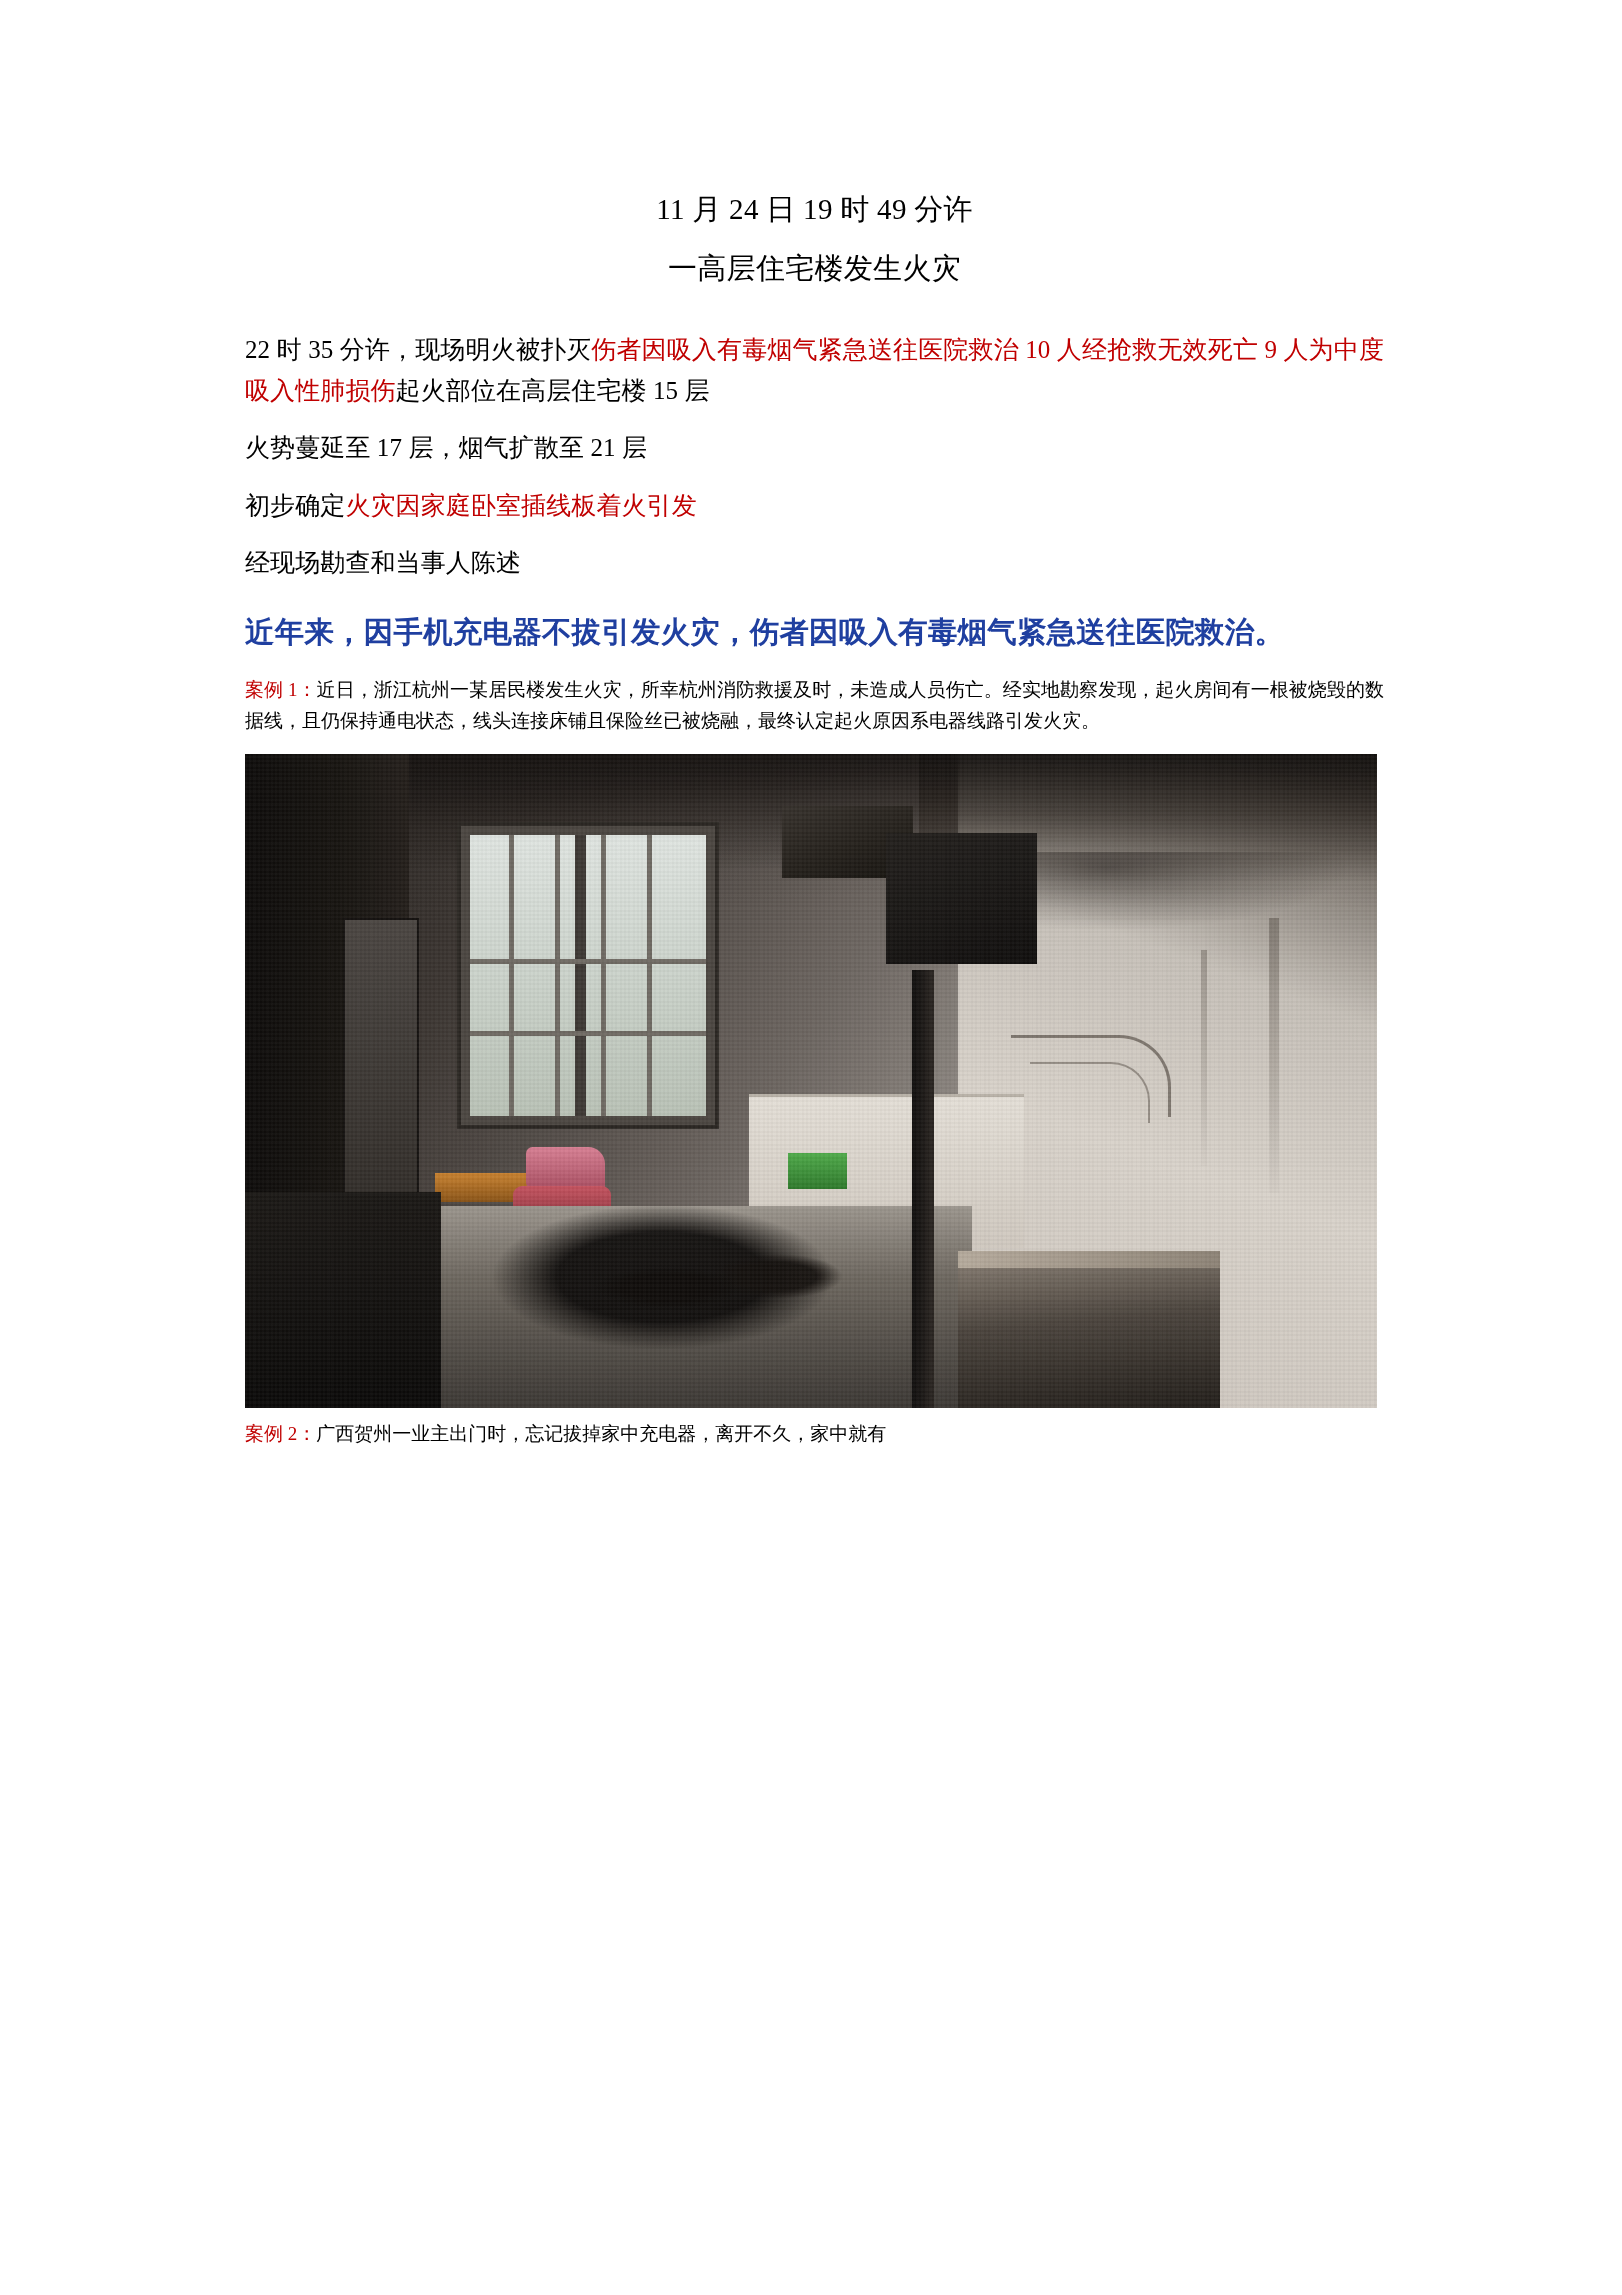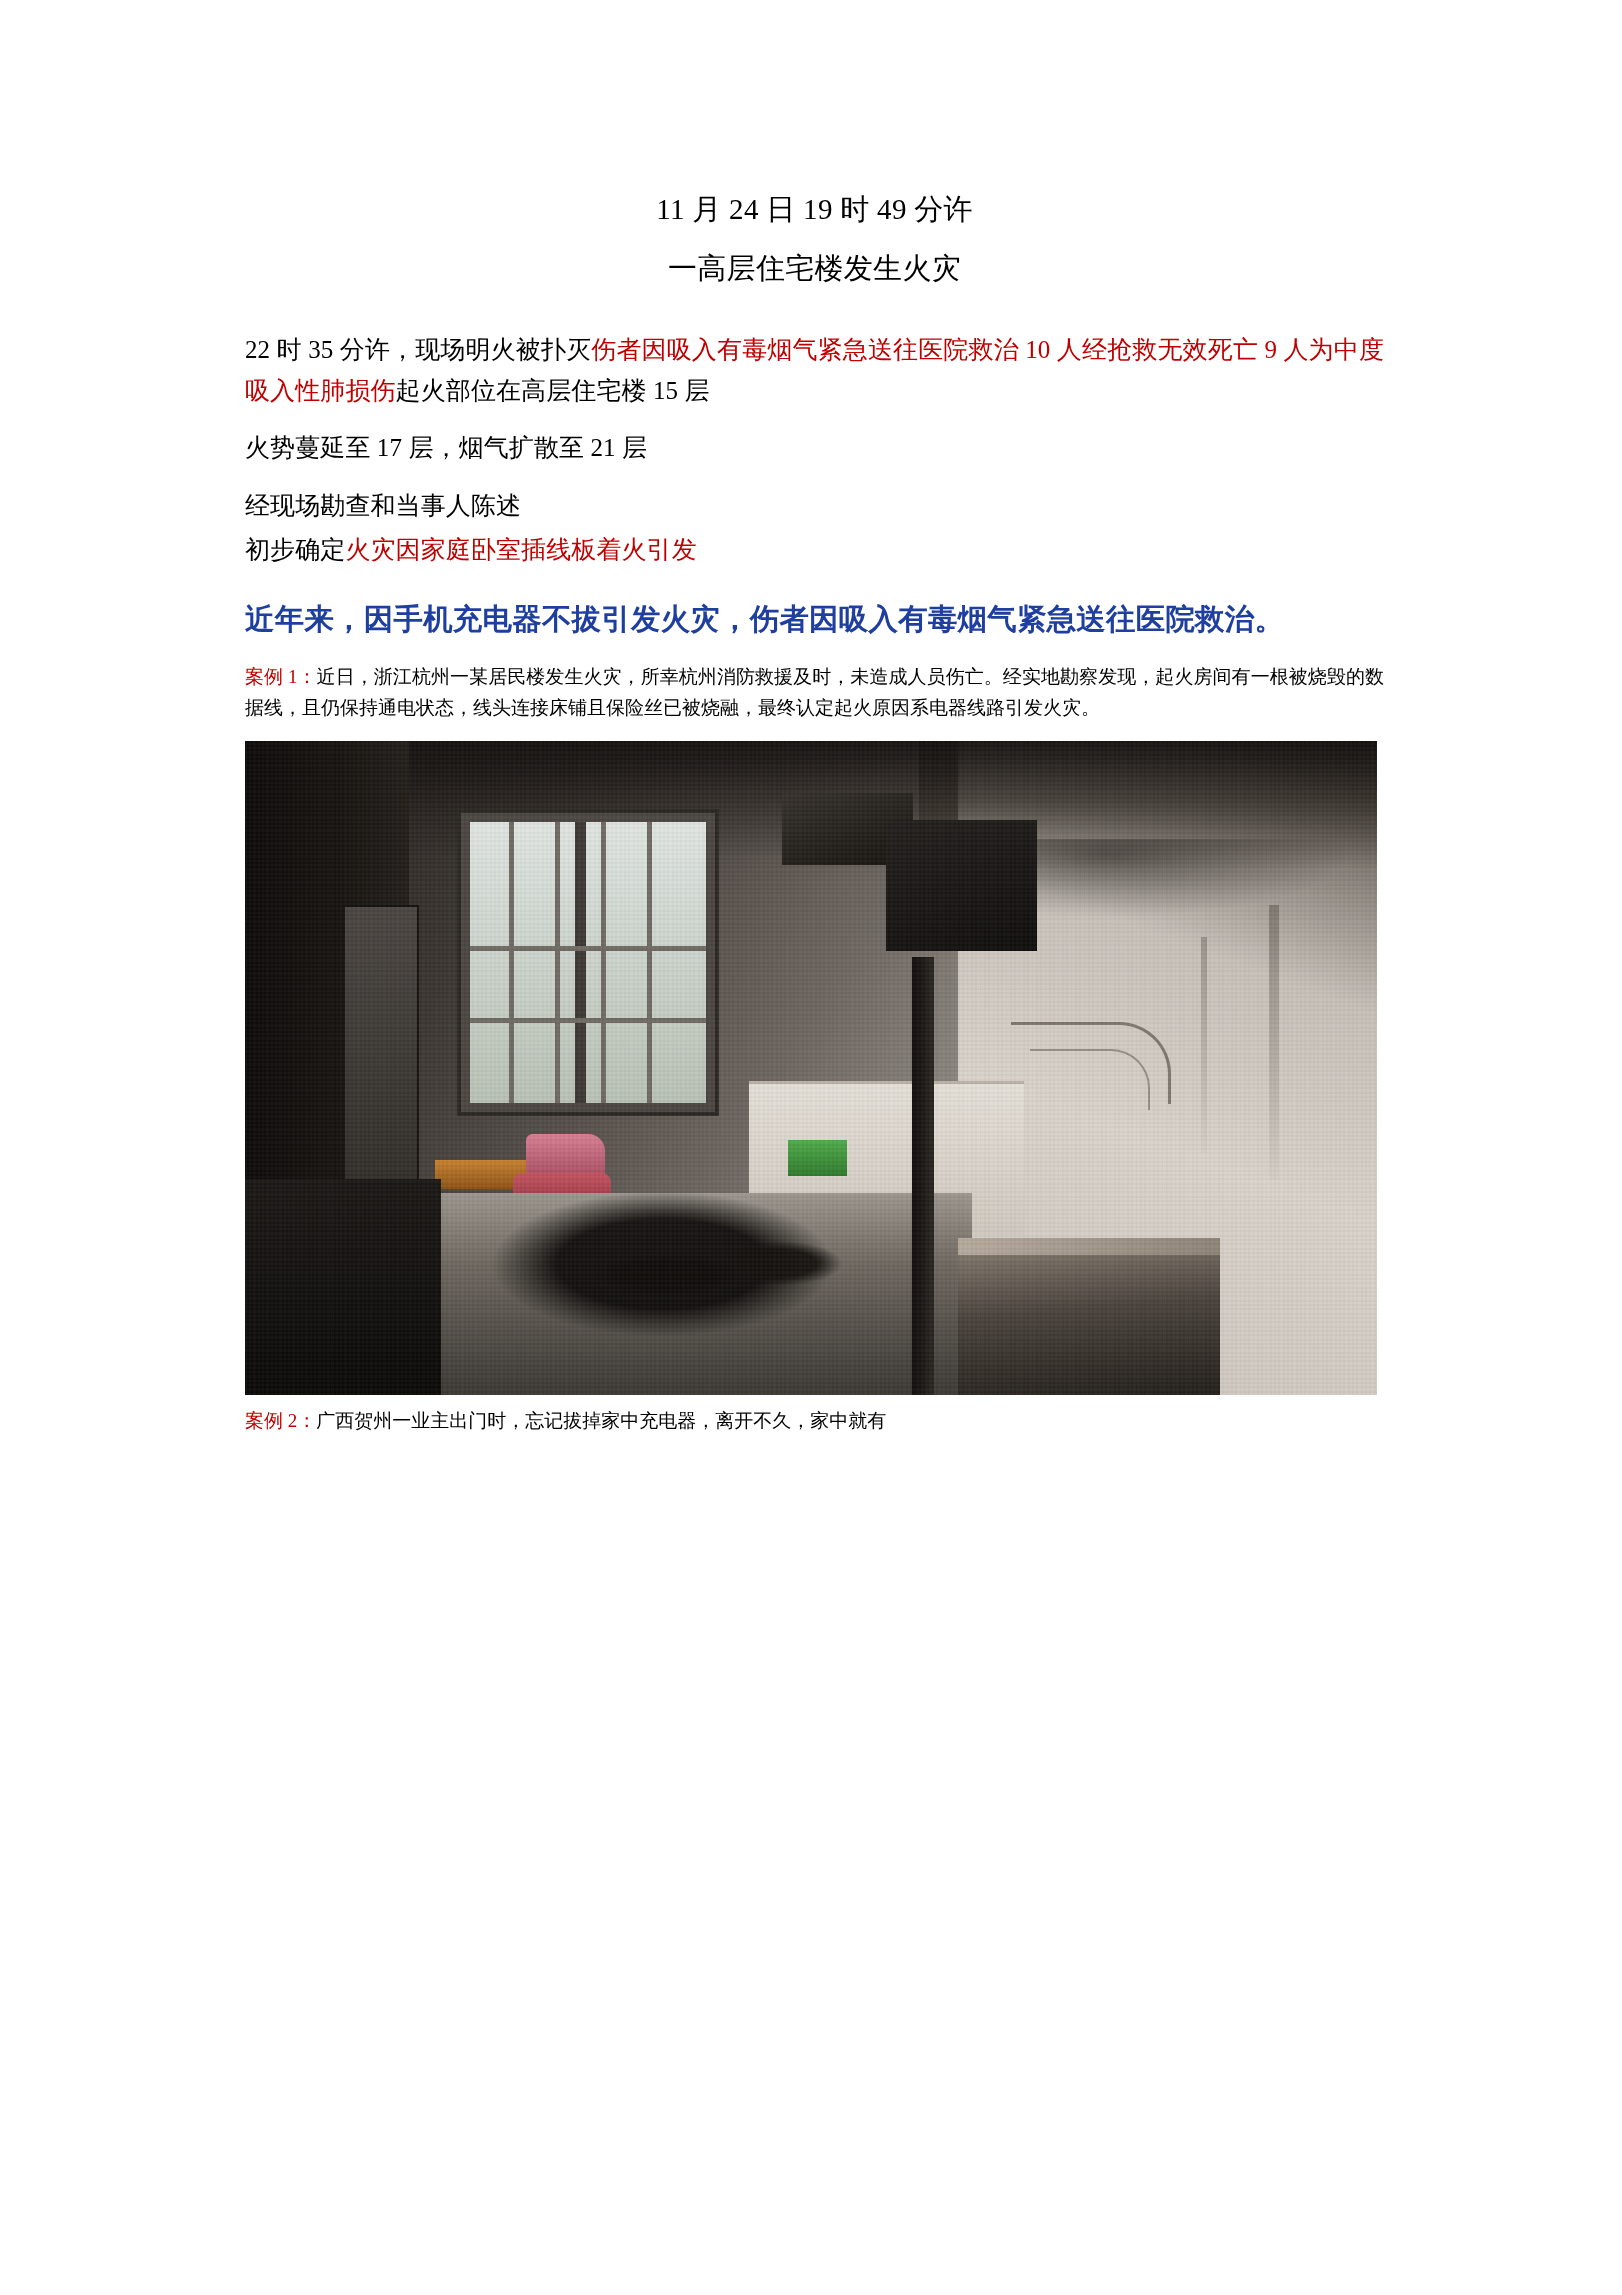--- a/index.html
+++ b/index.html
@@ -308,23 +308,23 @@
 
     <div class="heading-block">
       <div class="heading-line l1">11 月 24 日 19 时 49 分许</div>
       <div class="heading-line l3">一高层住宅楼发生火灾</div>
     </div>
 
     <p class="para"><span>22 时 35 分许，现场明火被扑灭</span><span class="red">伤者因吸入有毒烟气紧急送往医院救治 10 人经抢救无效死亡 9 人为中度吸入性肺损伤</span><span>起火部位在高层住宅楼 15 层</span></p>
 
     <p class="para">火势蔓延至 17 层，烟气扩散至 21 层</p>
 
+    <p class="para"><span>初步确定</span><span class="red">火灾因家庭卧室插线板着火引发</span></p>
+
     <p class="para tight">经现场勘查和当事人陈述</p>
-
-    <p class="para"><span>初步确定</span><span class="red">火灾因家庭卧室插线板着火引发</span></p>
 
     <p class="blue-bold">近年来，因手机充电器不拔引发火灾，伤者因吸入有毒烟气紧急送往医院救治。</p>
 
     <p class="case-para"><span class="case-label">案例 1：</span><span>近日，浙江杭州一某居民楼发生火灾，所幸杭州消防救援及时，未造成人员伤亡。经实地勘察发现，起火房间有一根被烧毁的数据线，且仍保持通电状态，线头连接床铺且保险丝已被烧融，最终认定起火原因系电器线路引发火灾。</span></p>
 
     <div class="photo-wrap">
       <div class="photo">
         <div class="p-rightwall"></div>
         <div class="p-soot"></div>
         <div class="p-soot2"></div>

